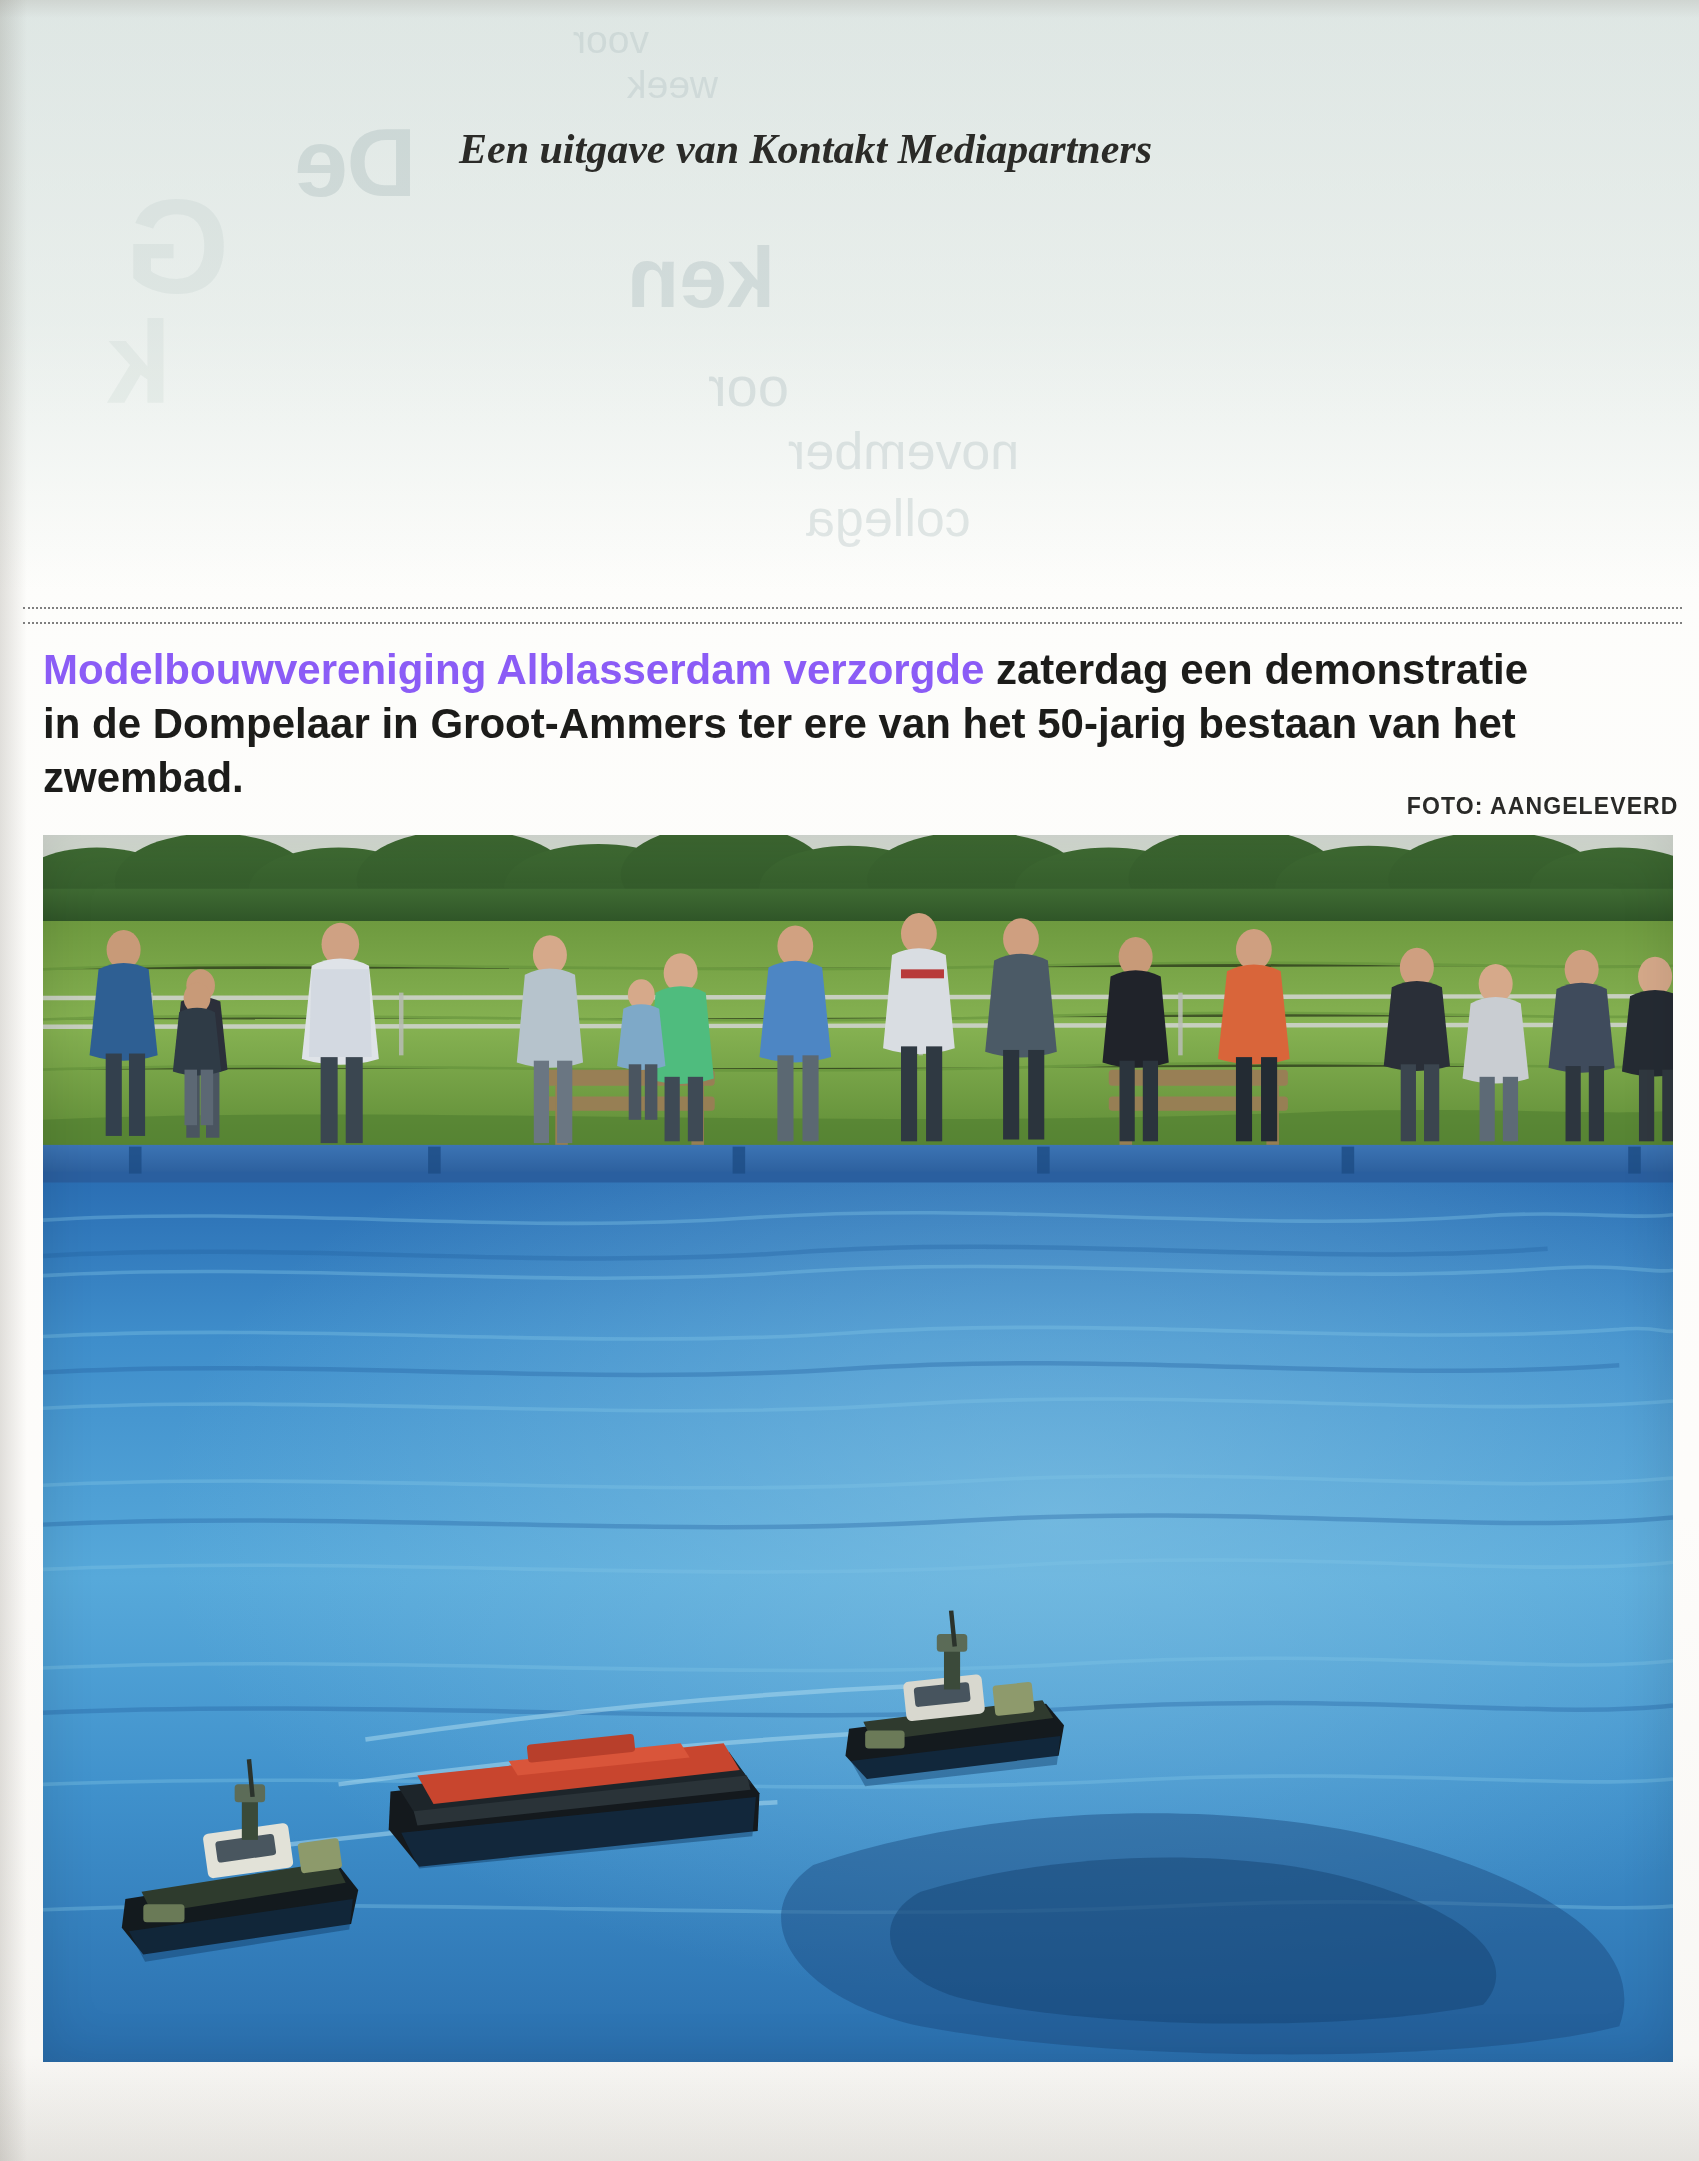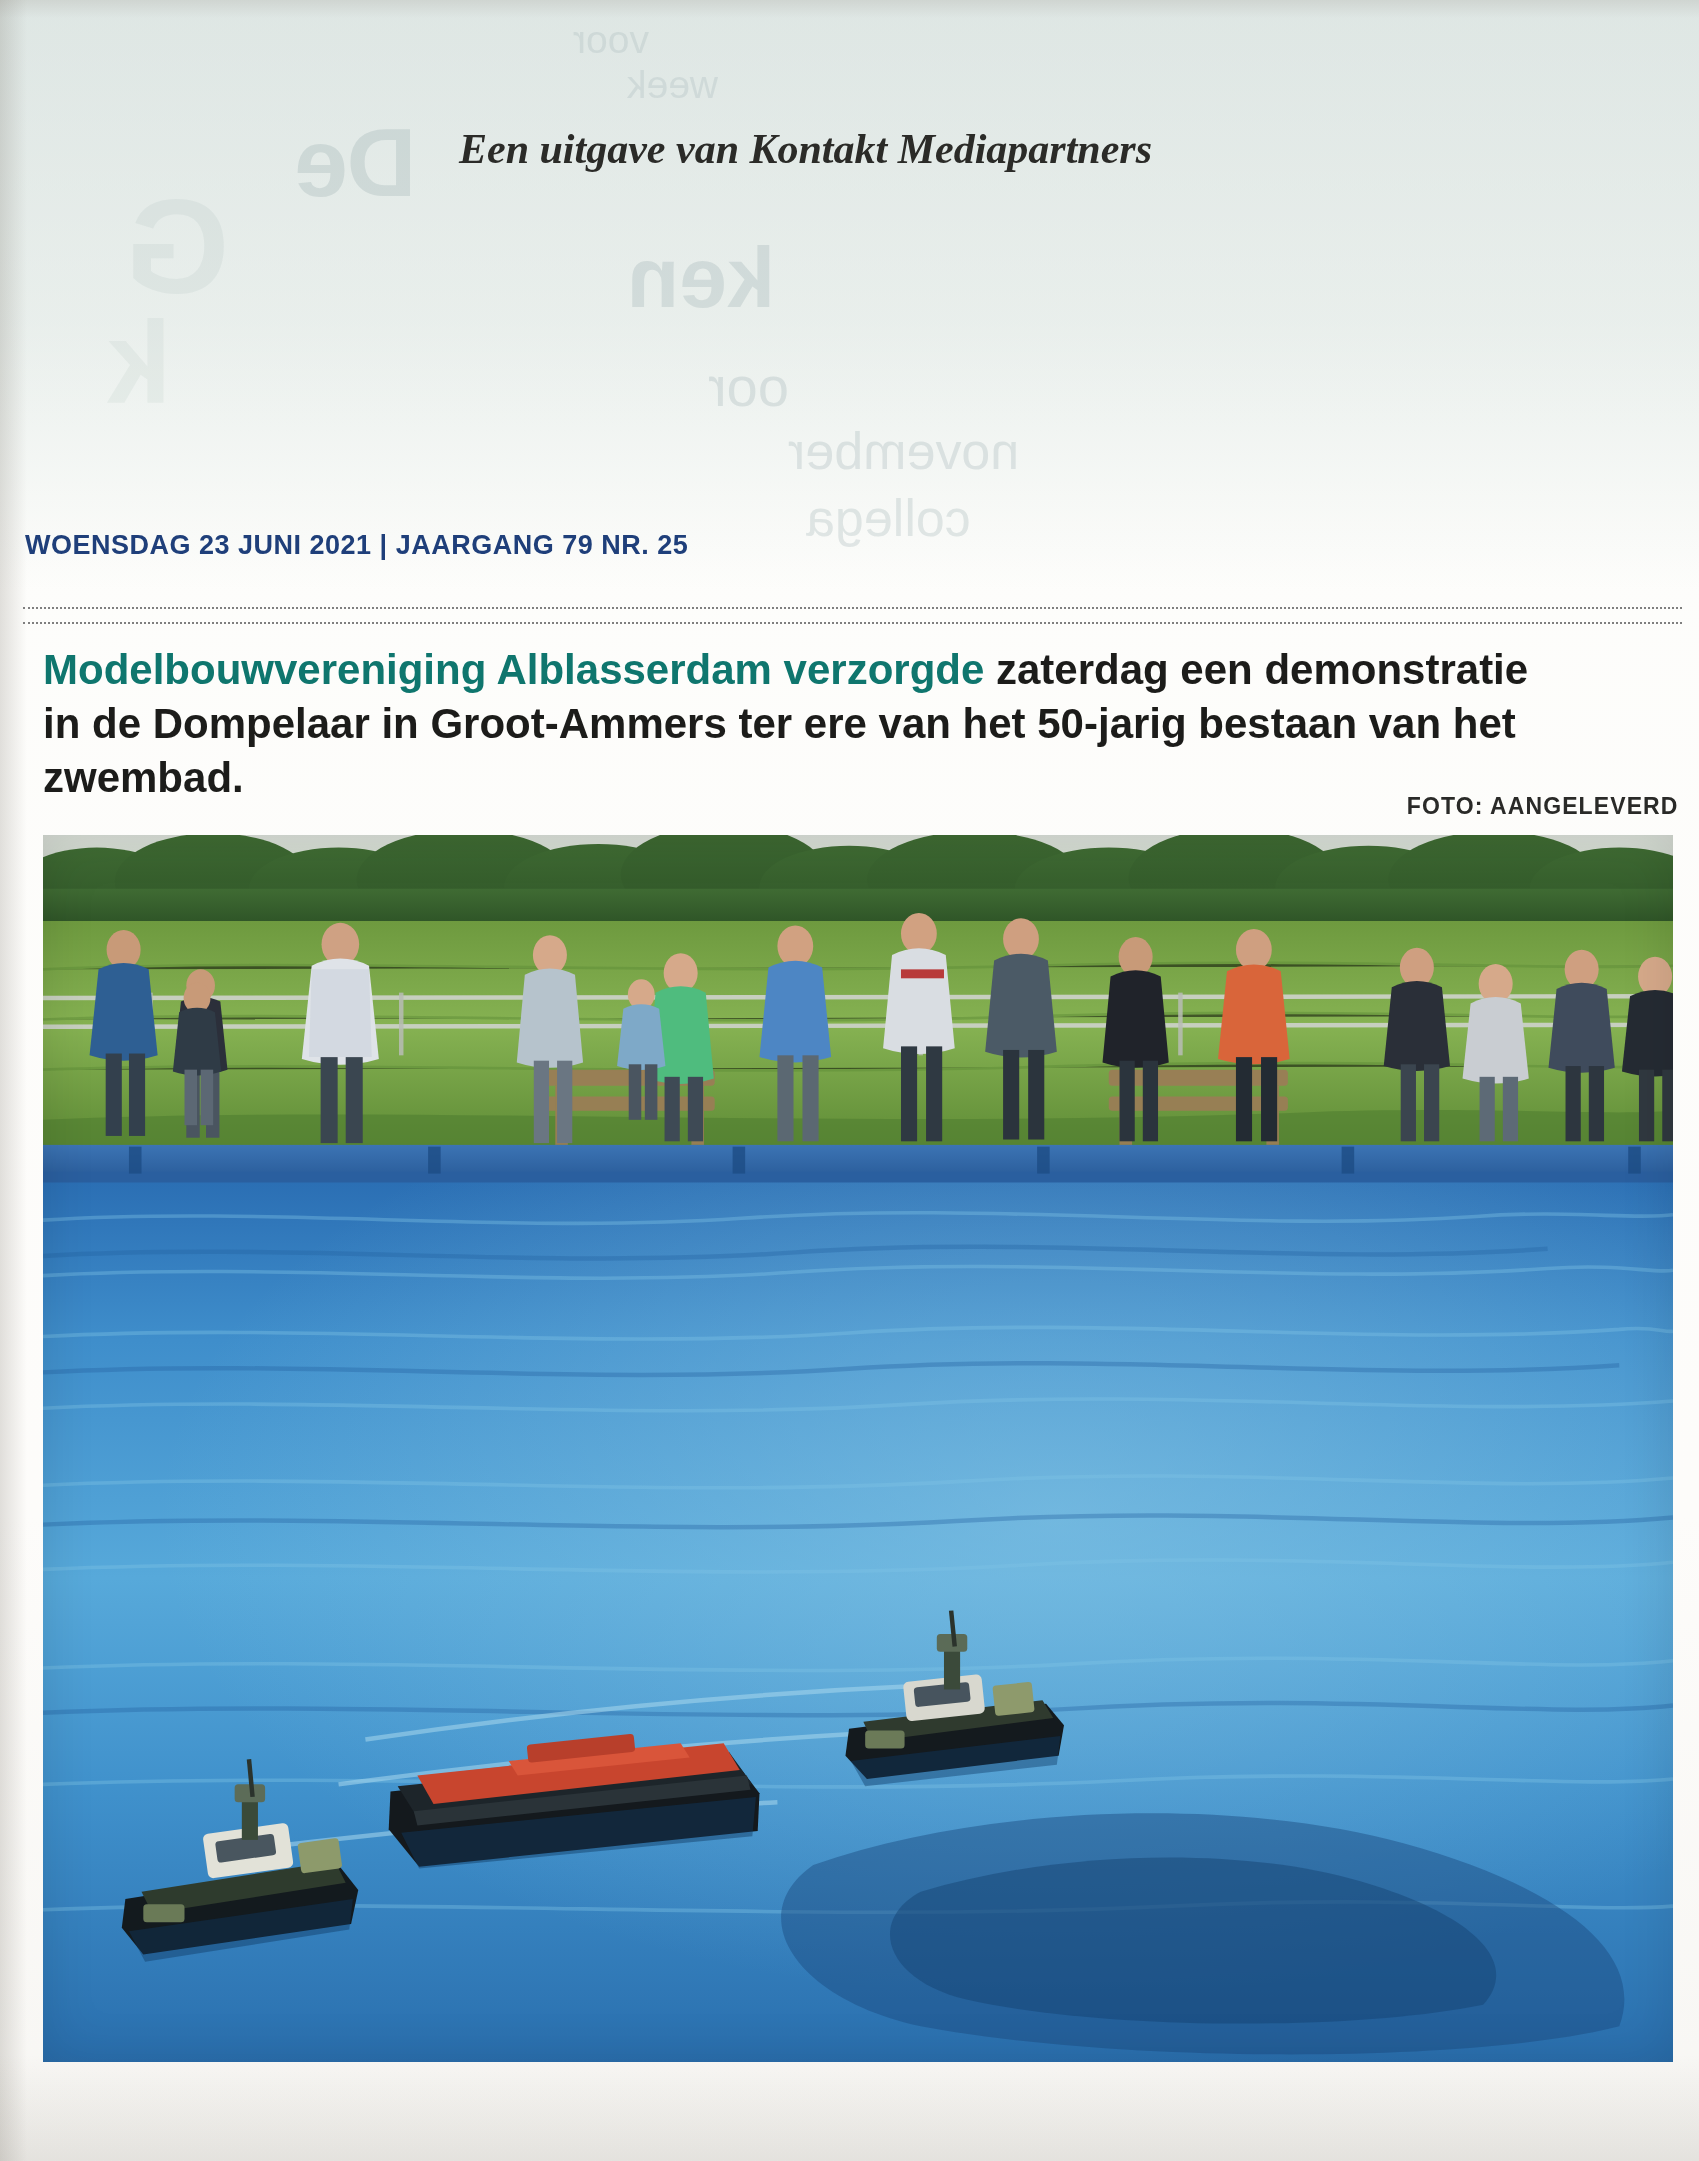--- a/index.html
+++ b/index.html
@@ -113,21 +113,21 @@
     position: absolute;
     left: 43px;
     top: 643px;
     width: 1514px;
     font-size: 42px;
     line-height: 1.28;
     color: #1c1c1a;
     font-weight: 600;
   }
   .caption .hl {
-    color: #0f766e;
+    color: #8b5cf6;
     font-weight: 700;
   }
   .photo-credit {
     position: absolute;
     right: 21.5px;
     top: 793px;
     font-size: 23px;
     letter-spacing: 1.1px;
     font-weight: 600;
     color: #2a2a28;
@@ -184,21 +184,20 @@
   <div class="ghost ghost-1">De</div>
   <div class="ghost ghost-2">ken</div>
   <div class="ghost ghost-3">oor</div>
   <div class="ghost ghost-4">november</div>
   <div class="ghost ghost-5">collega</div>
   <div class="ghost ghost-6">voor</div>
   <div class="ghost ghost-7">week</div>
 
   <div class="masthead">
     <div class="kicker">Een uitgave van Kontakt Mediapartners</div>
-    <div class="dateline">WOENSDAG 23 JUNI 2021 | JAARGANG 79 NR. 25</div>
   </div>
 
   <div class="rule-dotted rule-a"></div>
   <div class="rule-dotted rule-b"></div>
 
   <div class="caption">
     <span class="hl">Modelbouwvereniging Alblasserdam verzorgde</span><span> zaterdag een demonstratie in de Dompelaar in Groot-Ammers ter ere van het 50-jarig bestaan van het zwembad.</span>
   </div>
   <div class="photo-credit">FOTO: AANGELEVERD</div>
 

